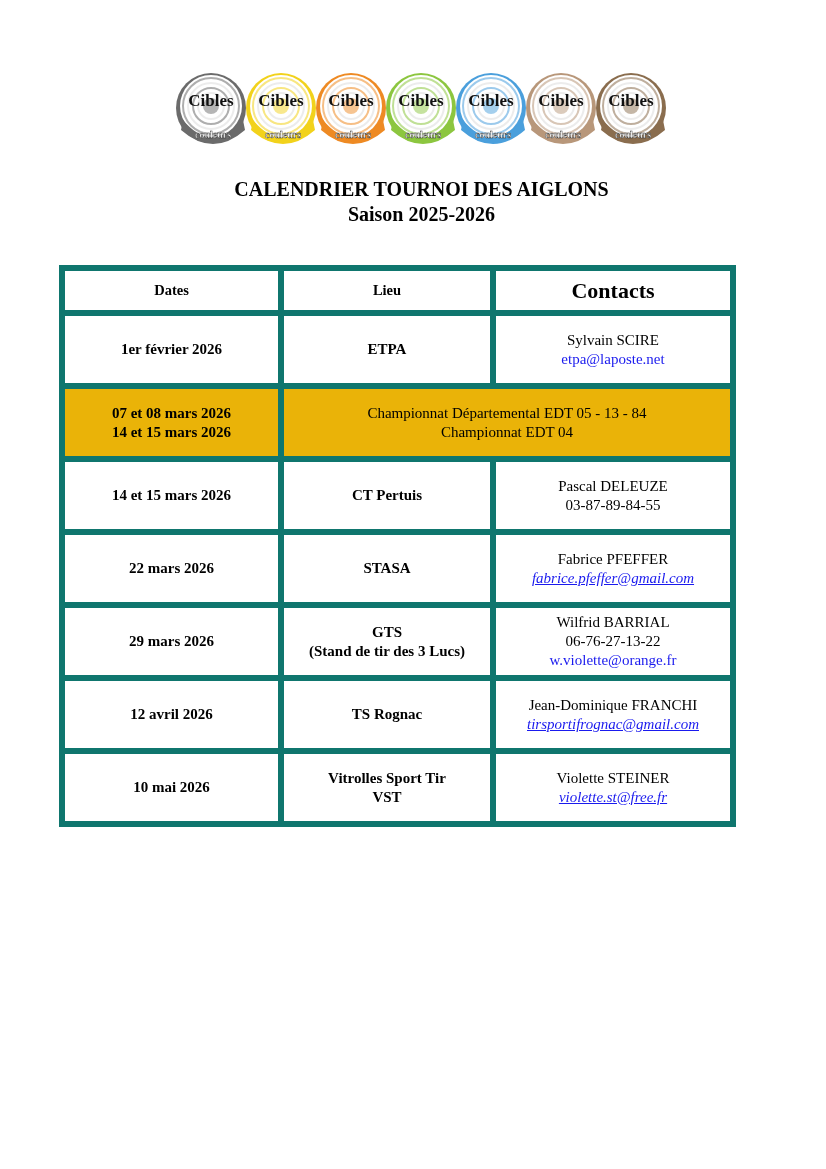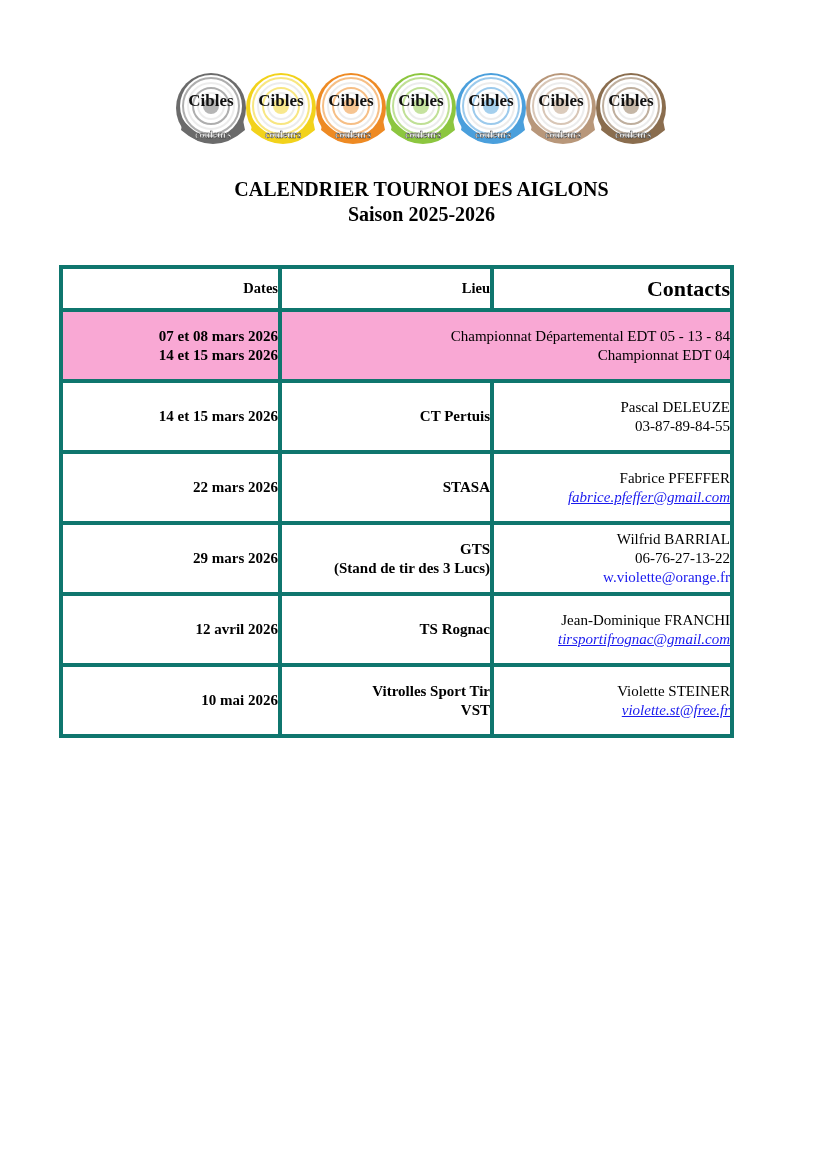--- a/index.html
+++ b/index.html
@@ -4,27 +4,27 @@
 <style>
   html, body { margin:0; padding:0; background:#ffffff; }
   body { width:826px; height:1169px; position:relative; overflow:hidden; font-family:"Liberation Serif", serif; color:#000; }
   .logos { position:absolute; left:173px; top:68px; width:494px; height:82px; display:flex; gap:0; }
   .logo { position:relative; width:72px; height:82px; margin-right:-2px; }
   .logo svg { width:76px; height:82px; }
   .title { position:absolute; left:0; width:843px; text-align:center; font-weight:bold; font-size:20px; line-height:24px; }
   .title.t1 { top:177px; }
   .title.t2 { top:202px; }
   table { position:absolute; left:59px; top:265px; width:671px; border-collapse:collapse; table-layout:fixed; }
-  td, th { border:4px solid #0f766e; text-align:right; vertical-align:middle; padding:0; font-size:15px; line-height:19px; }
+  td, th { border:6px solid #0f766e; text-align:center; vertical-align:middle; padding:0; font-size:15px; line-height:19px; }
   th { font-weight:bold; height:39px; }
   th.small { font-size:14.5px; }
   th.big { font-size:22px; }
   td { height:67px; }
   td.date, td.lieu { font-weight:bold; }
-  tr.hl td { background:#f9a8d4; }
+  tr.hl td { background:#eab308; }
   .blue { color:#1a1aee; }
   .ul { text-decoration:underline;font-style:italic; }
   .line { display:block; }
 </style>
 </head>
 <body>
 
 <div class="logos">
   <div class="logo"><svg viewBox="0 0 76 82">
         <circle cx="38" cy="40" r="35" fill="#6b6b6b"></circle>
@@ -122,20 +122,32 @@
       <col style="width:240px">
     </colgroup>
   <thead>
     <tr>
       <th class="small">Dates</th>
       <th class="small">Lieu</th>
       <th class="big">Contacts</th>
     </tr>
   </thead>
   <tbody id="tbody">
+      <tr>
+        <td class="date">
+          <span class="line">1er février 2026</span>
+        </td>
+        <td class="lieu">
+          <span class="line">ETPA</span>
+        </td>
+        <td>
+          <span class="line">Sylvain SCIRE</span>
+          <span class="line blue">etpa@laposte.net</span>
+        </td>
+      </tr>
       <tr class="hl">
         <td class="date">
           <span class="line">07 et 08 mars 2026</span>
           <span class="line">14 et 15 mars 2026</span>
         </td>
         <td colspan="2">
           <span class="line">Championnat Départemental EDT 05 - 13 - 84</span>
           <span class="line">Championnat EDT 04</span>
         </td>
       </tr>

